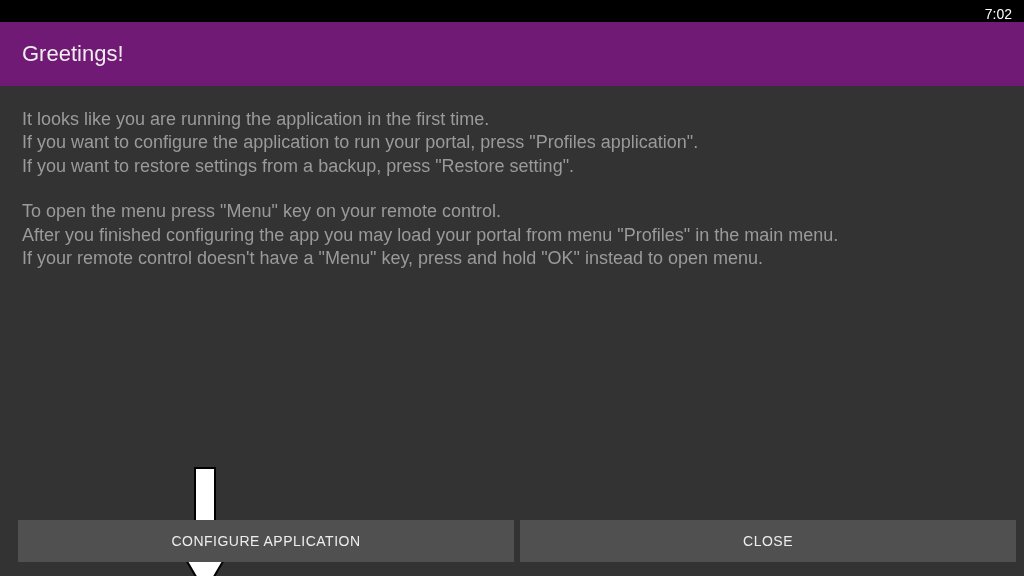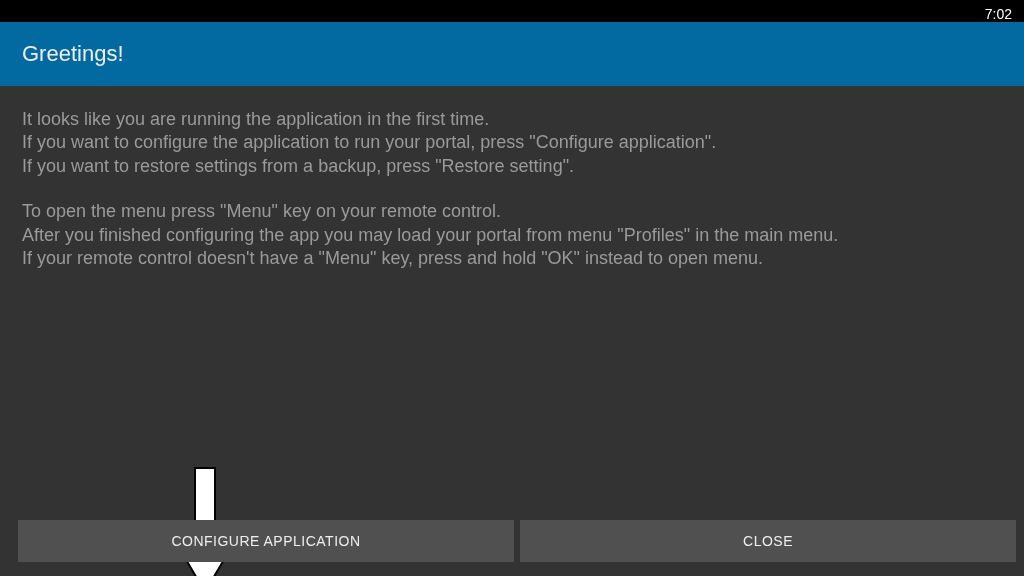--- a/index.html
+++ b/index.html
@@ -22,21 +22,21 @@
       justify-content: flex-end;
       align-items: flex-end;
       padding-right: 12px;
     }
     .clock {
       color: #ffffff;
       font-size: 14px;
     }
     .title-bar {
       height: 64px;
-      background-color: #0369a1;
+      background-color: #701a75;
       display: flex;
       align-items: center;
       padding-left: 22px;
     }
     .title-text {
       color: #eeeeee;
       font-size: 22px;
       font-weight: normal;
     }
     .content-area {
@@ -96,21 +96,21 @@
 </div>
 
 <div class="title-bar">
   <span class="title-text">Greetings!</span>
 </div>
 
 <div class="content-area">
   <div class="info-text">
     <div class="info-paragraph">
       <span class="info-line">It looks like you are running the application in the first time.</span>
-      <span class="info-line"> If you want to configure the application to run your portal, press "Configure application".</span>
+      <span class="info-line"> If you want to configure the application to run your portal, press "Profiles application".</span>
       <span class="info-line"> If you want to restore settings from a backup, press "Restore setting".</span>
     </div>
     <div class="info-paragraph">
       <span class="info-line">To open the menu press "Menu" key on your remote control.</span>
       <span class="info-line">After you finished configuring the app you may load your portal from menu "Profiles" in the main menu.</span>
       <span class="info-line">If your remote control doesn't have a "Menu" key, press and hold "OK" instead to open menu.</span>
     </div>
   </div>
 
   <div class="arrow-overlay">

